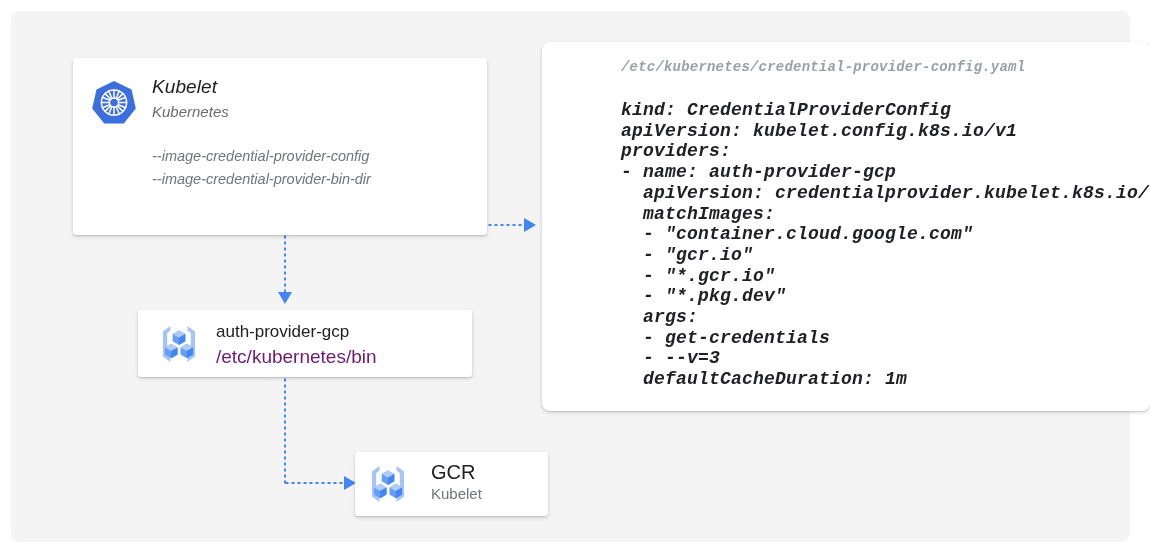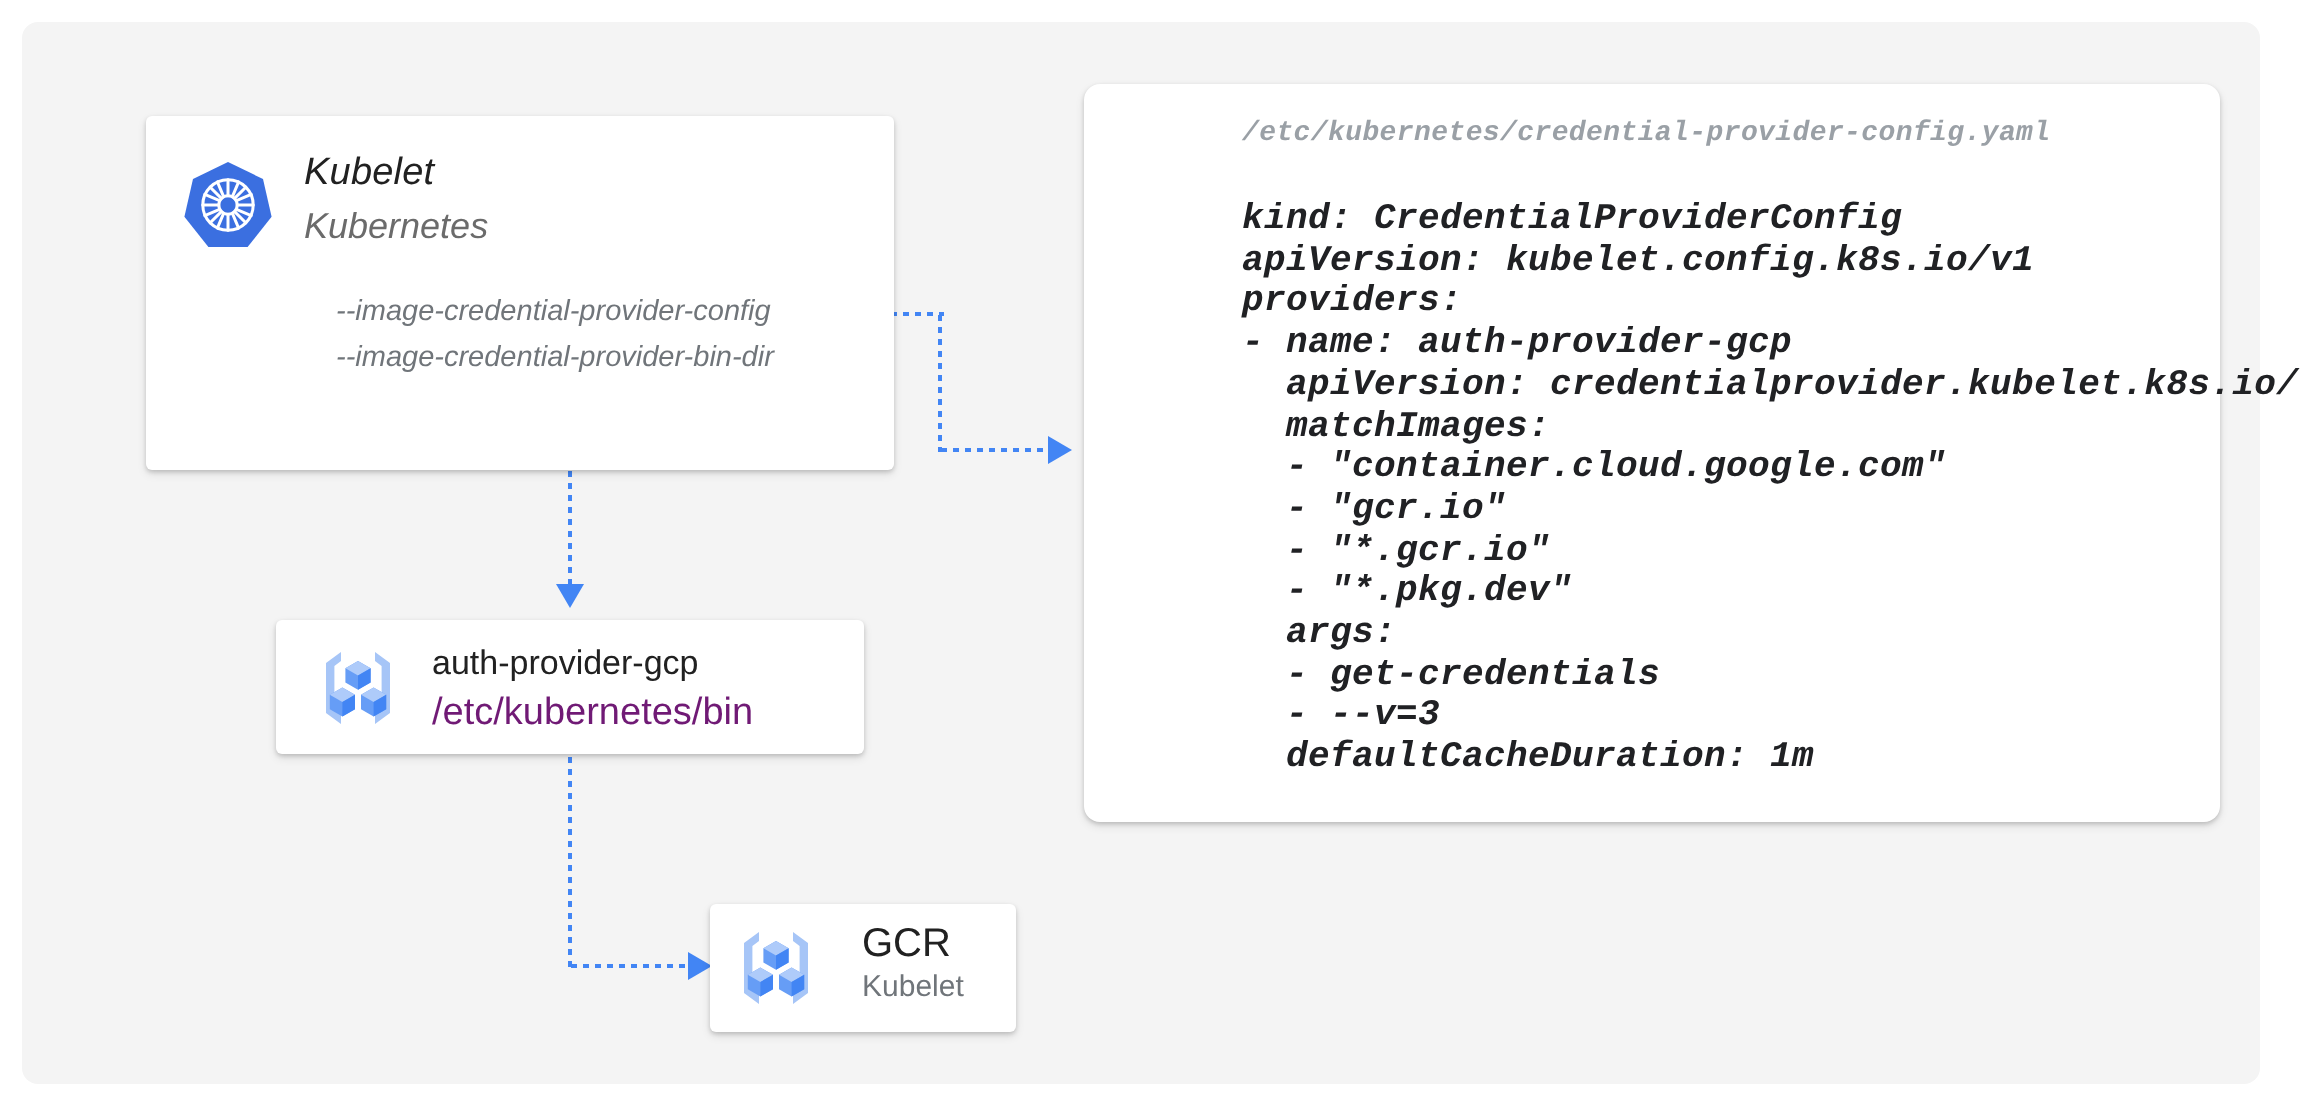--- a/index.html
+++ b/index.html
@@ -32,20 +32,21 @@
     background: #f4f4f4;
     border-radius: 8px;
   }
 
   
   .card {
     position: absolute;
     background: #ffffff;
     border-radius: 3px;
     box-shadow: 0 1px 2px rgba(0,0,0,0.16), 0 2px 5px rgba(0,0,0,0.10);
+    padding-left: 40px;
   }
 
   
   .kubelet-card {
     left: 73px;
     top: 58px;
     width: 374px;
     height: 177px;
     font-style: italic;
   }
@@ -62,33 +63,32 @@
     top: 18px;
     font-size: 19px;
     color: #212121;
     letter-spacing: 0.1px;
     white-space: nowrap;
   }
   .kubelet-sub {
     position: absolute;
     left: 79px;
     top: 45px;
-    font-size: 18px;
+    font-size: 15px;
     color: #6b6b6b;
     white-space: nowrap;
   }
   .kubelet-flags {
     position: absolute;
     left: 79px;
     top: 87px;
     font-size: 14.5px;
     color: #70757a;
     line-height: 23px;
     white-space: nowrap;
-    margin-left: 16px;
   }
 
   
   .auth-card {
     left: 138px;
     top: 310px;
     width: 294px;
     height: 67px;
   }
   .auth-icon {

